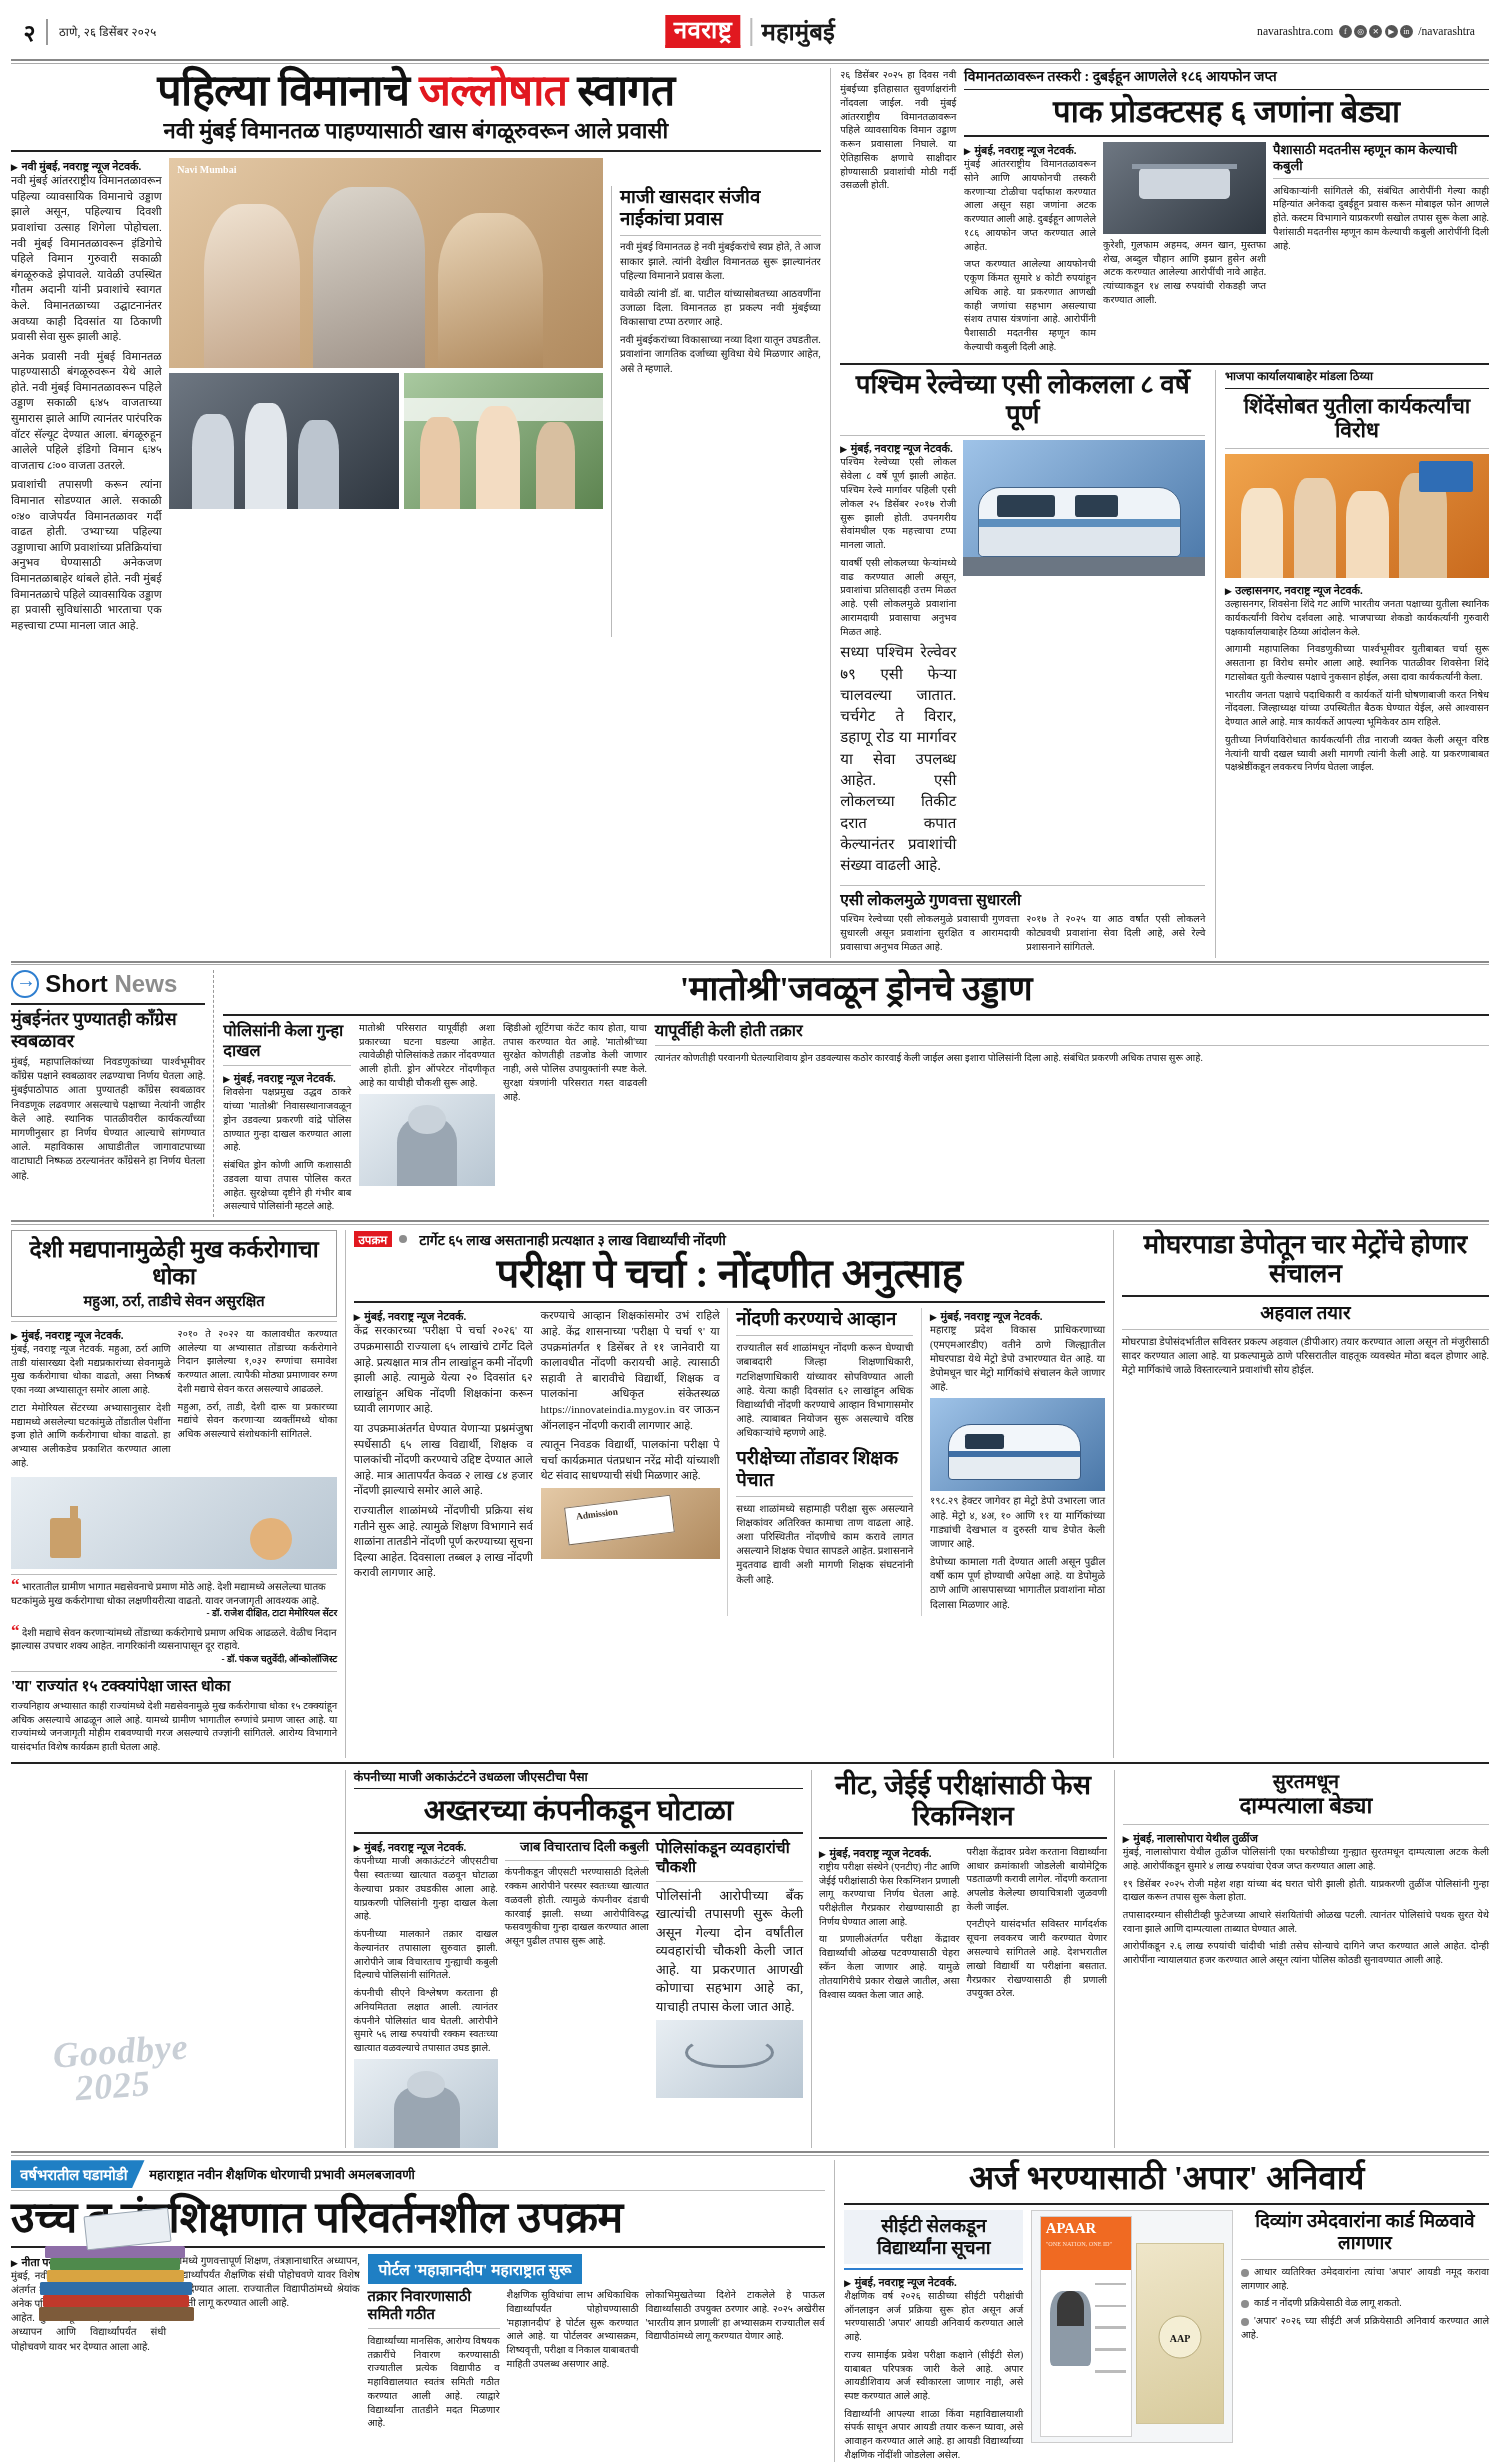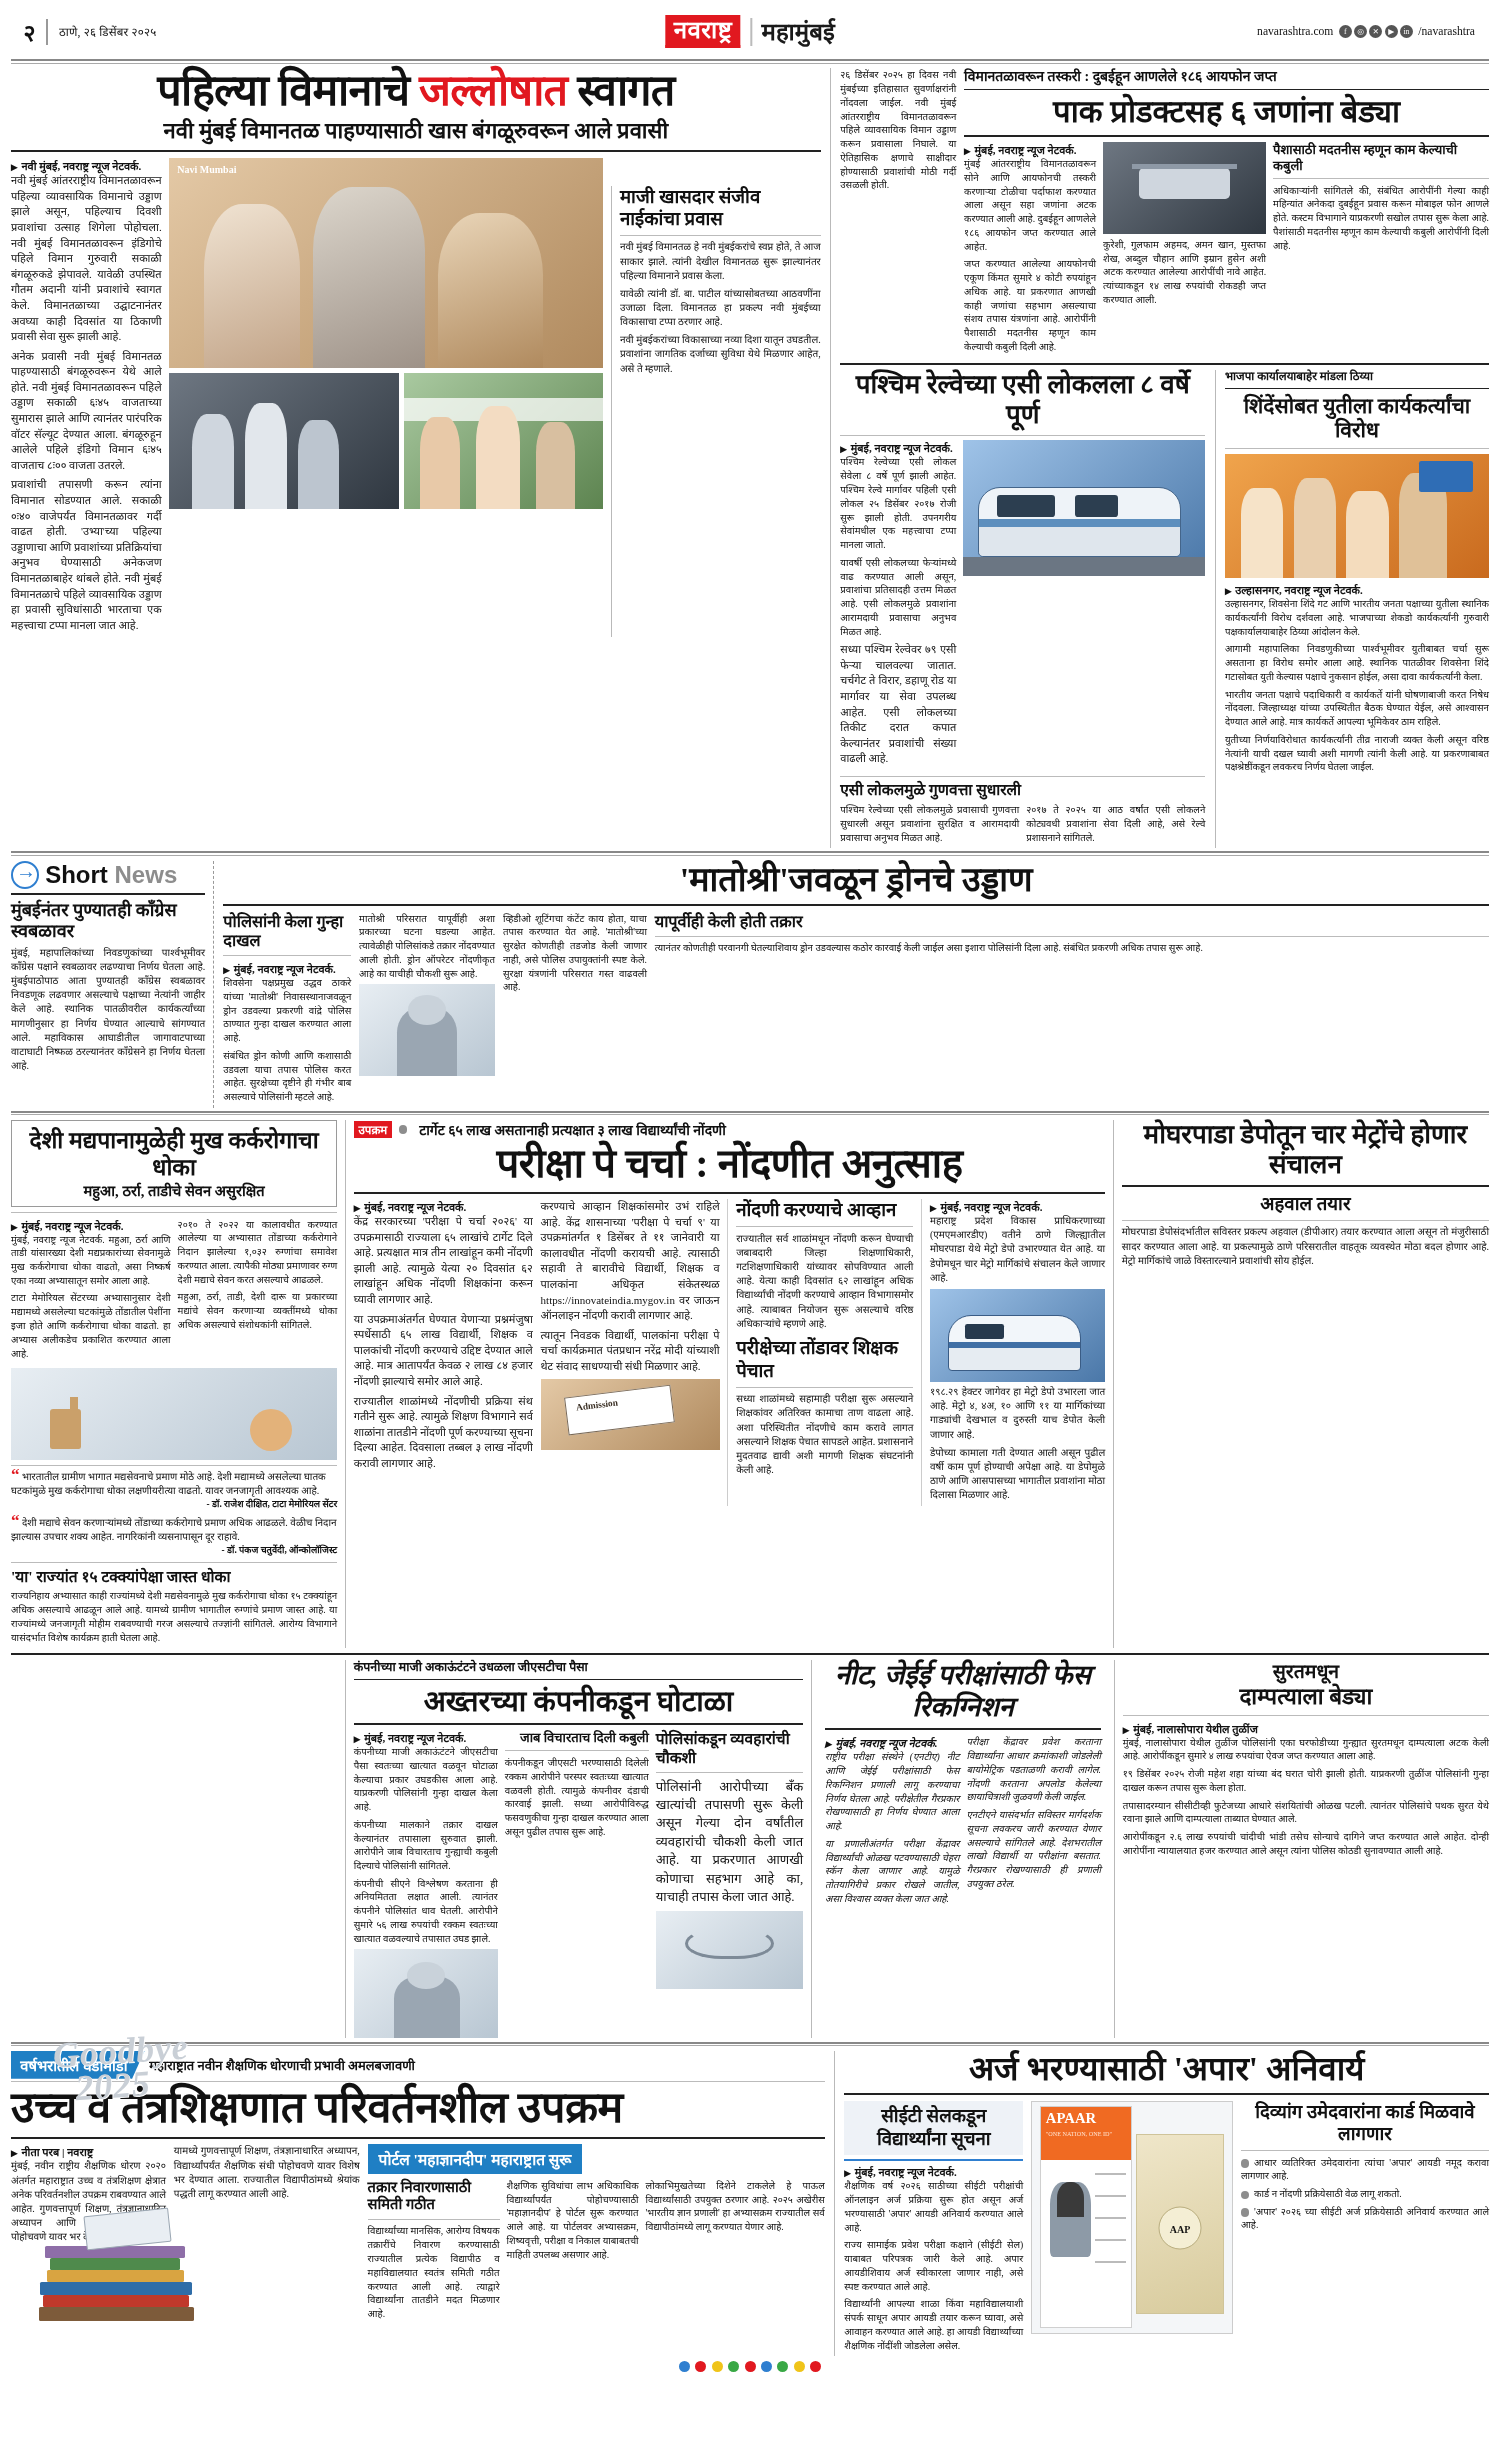--- a/index.html
+++ b/index.html
@@ -222,21 +222,21 @@
 
       <div style="display:flex; gap:9.3px;">
         <div style="width:365px;">
           <div class="hl-l" style="text-align:center;">पश्चिम रेल्वेच्या एसी लोकलला ८ वर्षे पूर्ण</div>
           <div class="hr-thin"></div>
           <div style="display:flex; gap:7px;">
             <div style="width:116px;">
               <div class="byline">मुंबई, नवराष्ट्र न्यूज नेटवर्क.</div>
               <p class="body" style="font-size:9.7px;">पश्चिम रेल्वेच्या एसी लोकल सेवेला ८ वर्षे पूर्ण झाली आहेत. पश्चिम रेल्वे मार्गावर पहिली एसी लोकल २५ डिसेंबर २०१७ रोजी सुरू झाली होती. उपनगरीय सेवांमधील एक महत्त्वाचा टप्पा मानला जातो.</p>
               <p class="body" style="font-size:9.7px;">यावर्षी एसी लोकलच्या फेऱ्यांमध्ये वाढ करण्यात आली असून, प्रवाशांचा प्रतिसादही उत्तम मिळत आहे. एसी लोकलमुळे प्रवाशांना आरामदायी प्रवासाचा अनुभव मिळत आहे.</p>
-              <p class="body" style="font-size:11px;">सध्या पश्चिम रेल्वेवर ७९ एसी फेऱ्या चालवल्या जातात. चर्चगेट ते विरार, डहाणू रोड या मार्गावर या सेवा उपलब्ध आहेत. एसी लोकलच्या तिकीट दरात कपात केल्यानंतर प्रवाशांची संख्या वाढली आहे.</p>
+              <p class="body" style="font-size:15px;">सध्या पश्चिम रेल्वेवर ७९ एसी फेऱ्या चालवल्या जातात. चर्चगेट ते विरार, डहाणू रोड या मार्गावर या सेवा उपलब्ध आहेत. एसी लोकलच्या तिकीट दरात कपात केल्यानंतर प्रवाशांची संख्या वाढली आहे.</p>
             </div>
             <div style="flex:1;">
               <div class="ph blue" style="height:136px;position:relative;overflow:hidden;">
                 <div style="position:absolute;left:6%;bottom:14%;width:84%;height:52%;background:linear-gradient(180deg,#eef3f8 0 46%,#5d8fbe 46% 58%,#dfe6ed 58% 100%);border-radius:22px 22px 4.7px 4.7px;border:1.6px solid #44658a;"></div>
                 <div style="position:absolute;left:14%;bottom:44%;width:24%;height:16%;background:#2c3e50;border-radius:3.1px;"></div>
                 <div style="position:absolute;left:46%;bottom:44%;width:18%;height:16%;background:#2c3e50;border-radius:3.1px;"></div>
                 <div style="position:absolute;left:0;bottom:0;width:100%;height:14%;background:#6b7683;"></div>
               </div>
               <div class="cap"></div>
             </div>
@@ -443,21 +443,21 @@
           <div class="hl-s" style="font-size:15.5px;">पोलिसांकडून व्यवहारांची चौकशी</div>
           <div class="hr-thin"></div>
           <p class="body" style="font-size:13px;">पोलिसांनी आरोपीच्या बँक खात्यांची तपासणी सुरू केली असून गेल्या दोन वर्षांतील व्यवहारांची चौकशी केली जात आहे. या प्रकरणात आणखी कोणाचा सहभाग आहे का, याचाही तपास केला जात आहे.</p>
           <div class="ph med" style="height:78px;margin-top:3.9px;position:relative;">
             <div style="position:absolute;left:20%;top:22%;width:60%;height:40%;border:3.9px solid #7d8a97;border-radius:50%/60%;border-top-color:transparent;"></div>
           </div>
         </div>
       </div>
     </div>
 
-    <div style="width:303px; padding:0 13px; border-left:0.8px solid #b9b9b9;font-style:italic;">
+    <div style="width:303px; padding:0 7px; border-left:0.8px solid #b9b9b9;">
       <div class="hl-l" style="text-align:center;font-size:27px;">नीट, जेईई परीक्षांसाठी फेस रिकग्निशन</div>
       <div class="hr-thick"></div>
       <div style="display:flex; gap:7px;">
         <div style="flex:1;">
           <div class="byline">मुंबई, नवराष्ट्र न्यूज नेटवर्क.</div>
           <p class="body" style="font-size:9.7px;">राष्ट्रीय परीक्षा संस्थेने (एनटीए) नीट आणि जेईई परीक्षांसाठी फेस रिकग्निशन प्रणाली लागू करण्याचा निर्णय घेतला आहे. परीक्षेतील गैरप्रकार रोखण्यासाठी हा निर्णय घेण्यात आला आहे.</p>
           <p class="body" style="font-size:9.7px;">या प्रणालीअंतर्गत परीक्षा केंद्रावर विद्यार्थ्यांची ओळख पटवण्यासाठी चेहरा स्कॅन केला जाणार आहे. यामुळे तोतयागिरीचे प्रकार रोखले जातील, असा विश्वास व्यक्त केला जात आहे.</p>
         </div>
         <div style="flex:1;">
           <p class="body" style="font-size:9.7px;">परीक्षा केंद्रावर प्रवेश करताना विद्यार्थ्यांना आधार क्रमांकाशी जोडलेली बायोमेट्रिक पडताळणी करावी लागेल. नोंदणी करताना अपलोड केलेल्या छायाचित्राशी जुळवणी केली जाईल.</p>

